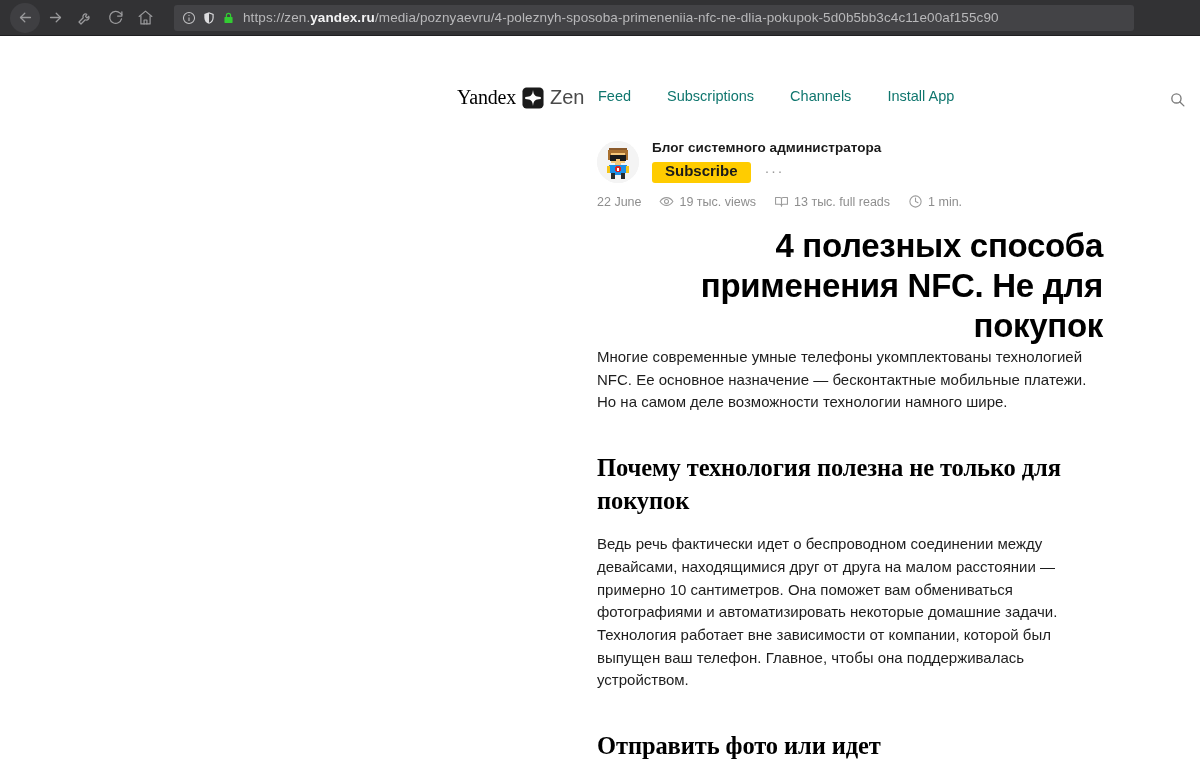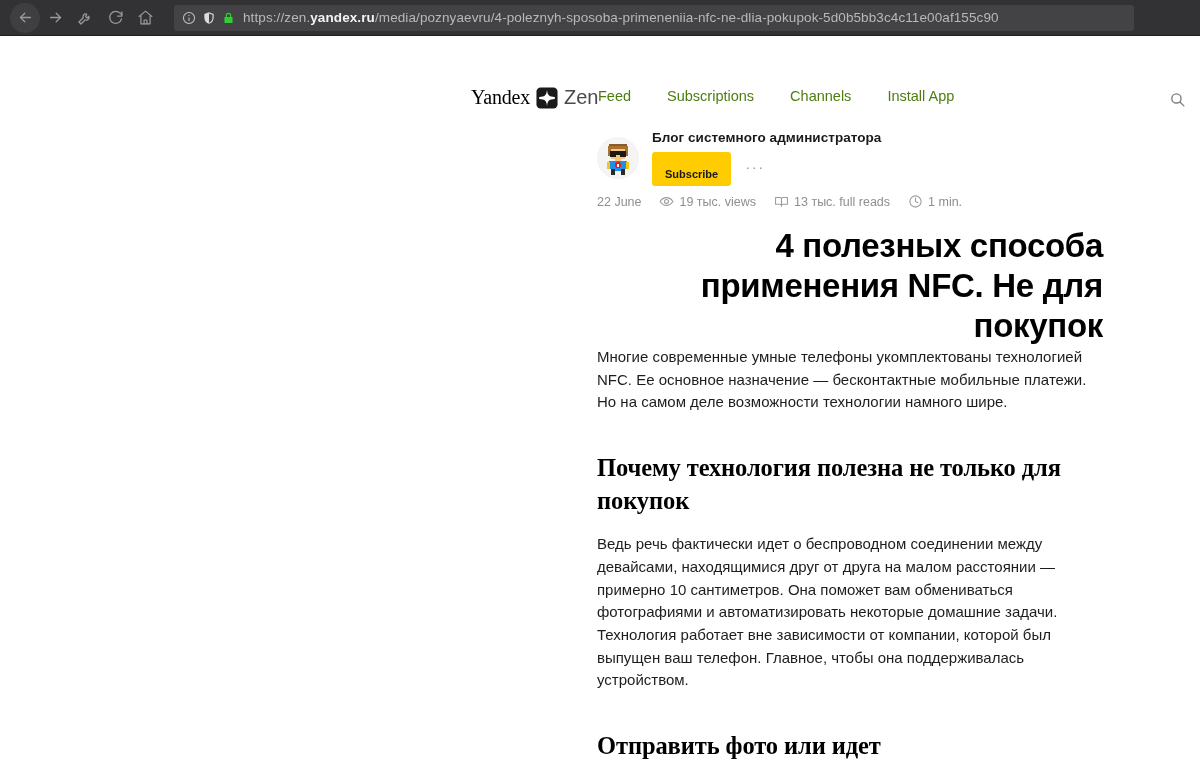--- a/index.html
+++ b/index.html
@@ -81,21 +81,21 @@
   
   .site-header {
     height: 50px;
     display: flex;
     align-items: center;
     padding-top: 6px;
   }
 
   .logo {
     position: absolute;
-    left: 471px;
+    left: 457px;
     top: 50px;
     display: flex;
     align-items: center;
     gap: 6px;
     font-size: 19px;
     color: #000;
   }
   .logo .yandex-word {
     font-family: "Liberation Serif", serif;
     font-weight: normal;
@@ -111,21 +111,21 @@
 
   .nav {
     position: absolute;
     left: 598px;
     top: 52px;
     display: flex;
     gap: 36px;
   }
   .nav a {
     font-size: 14.5px;
-    color: #4d7c0f;
+    color: #0f766e;
     text-decoration: none;
     white-space: nowrap;
   }
 
   .search-btn {
     position: absolute;
     right: 12px;
     top: 52px;
     width: 22px;
     height: 22px;
@@ -138,21 +138,21 @@
   
   .article {
     position: absolute;
     left: 597px;
     top: 95px;
     width: 506px;
   }
 
   .channel-row {
     display: flex;
-    align-items: center;
+    align-items: flex-end;
     gap: 13px;
     height: 52px;
   }
 
   .avatar {
     width: 42px;
     height: 42px;
     border-radius: 50%;
     background: #f4f4f4;
     overflow: hidden;
@@ -170,25 +170,25 @@
     line-height: 16px;
     margin-bottom: 6px;
     letter-spacing: 0.05px;
   }
 
   .sub-row { display: flex; align-items: center; gap: 14px; }
 
   .subscribe-btn {
     background: #ffcc00;
     color: #1a1a1a;
-    font-size: 11px;
+    font-size: 15px;
     font-weight: bold;
     border: none;
     border-radius: 3px;
-    padding: 16px 13px 6px 13px;
+    padding: 3px 13px 6px 13px;
     line-height: 12px;
     cursor: pointer;
     font-family: "Liberation Sans", sans-serif;
   }
 
   .more-btn {
     color: #9b9b9b;
     font-size: 15px;
     letter-spacing: 1.5px;
     line-height: 10px;

